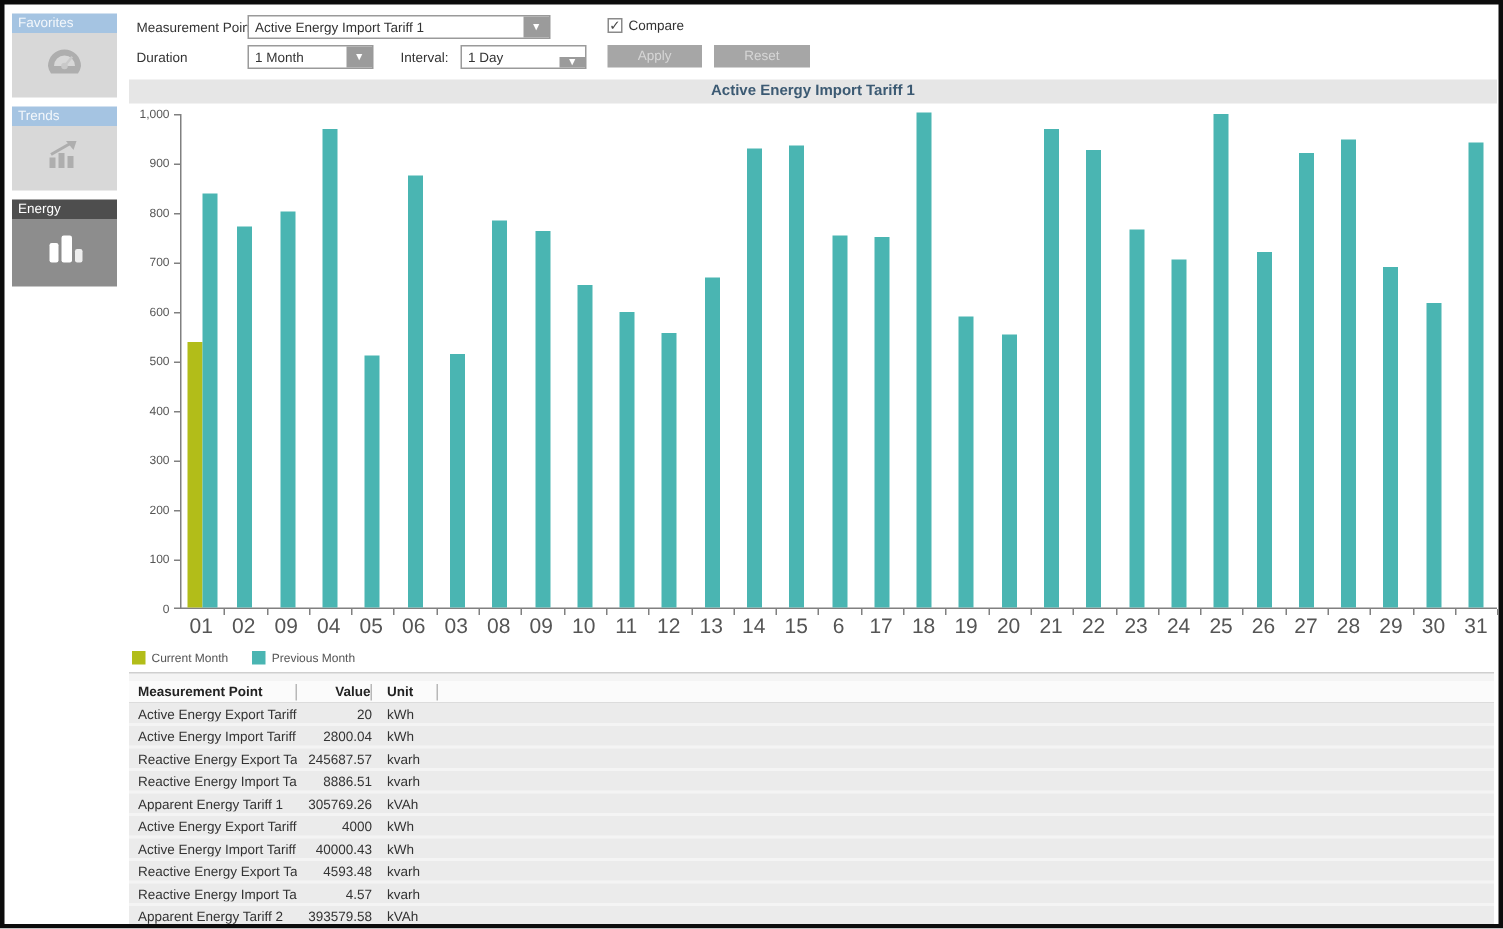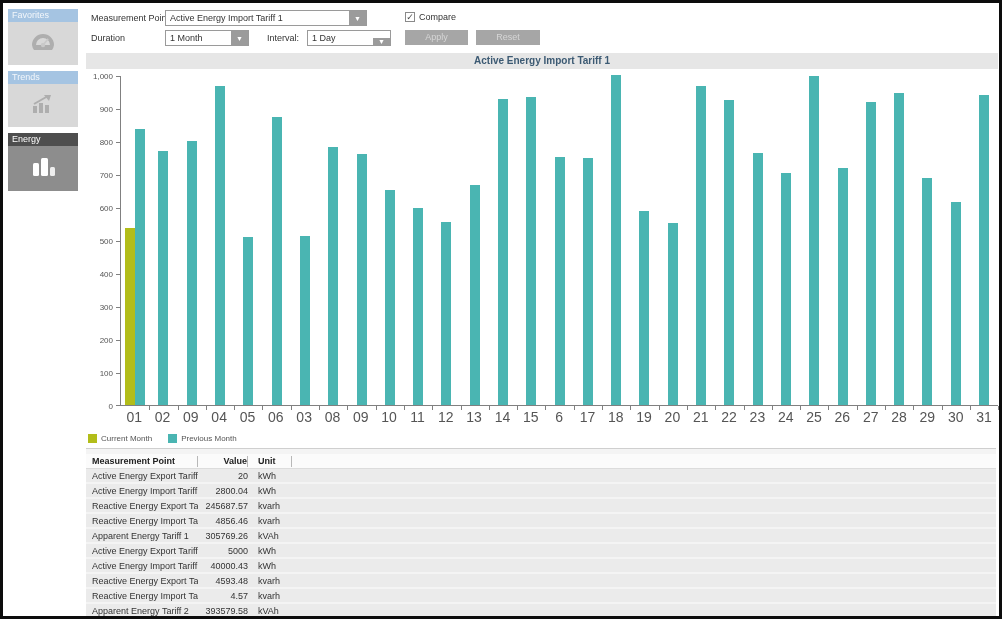--- a/index.html
+++ b/index.html
@@ -357,31 +357,31 @@
             <span class="c2">2800.04</span>
             <span class="c3">kWh</span>
           </div>
           <div class="tr">
             <span class="c1">Reactive Energy Export Tariff 1</span>
             <span class="c2">245687.57</span>
             <span class="c3">kvarh</span>
           </div>
           <div class="tr">
             <span class="c1">Reactive Energy Import Tariff 1</span>
-            <span class="c2">4856.46</span>
+            <span class="c2">8886.51</span>
             <span class="c3">kvarh</span>
           </div>
           <div class="tr">
             <span class="c1">Apparent Energy Tariff 1</span>
             <span class="c2">305769.26</span>
             <span class="c3">kVAh</span>
           </div>
           <div class="tr">
             <span class="c1">Active Energy Export Tariff 2</span>
-            <span class="c2">5000</span>
+            <span class="c2">4000</span>
             <span class="c3">kWh</span>
           </div>
           <div class="tr">
             <span class="c1">Active Energy Import Tariff 2</span>
             <span class="c2">40000.43</span>
             <span class="c3">kWh</span>
           </div>
           <div class="tr">
             <span class="c1">Reactive Energy Export Tariff 2</span>
             <span class="c2">4593.48</span>

